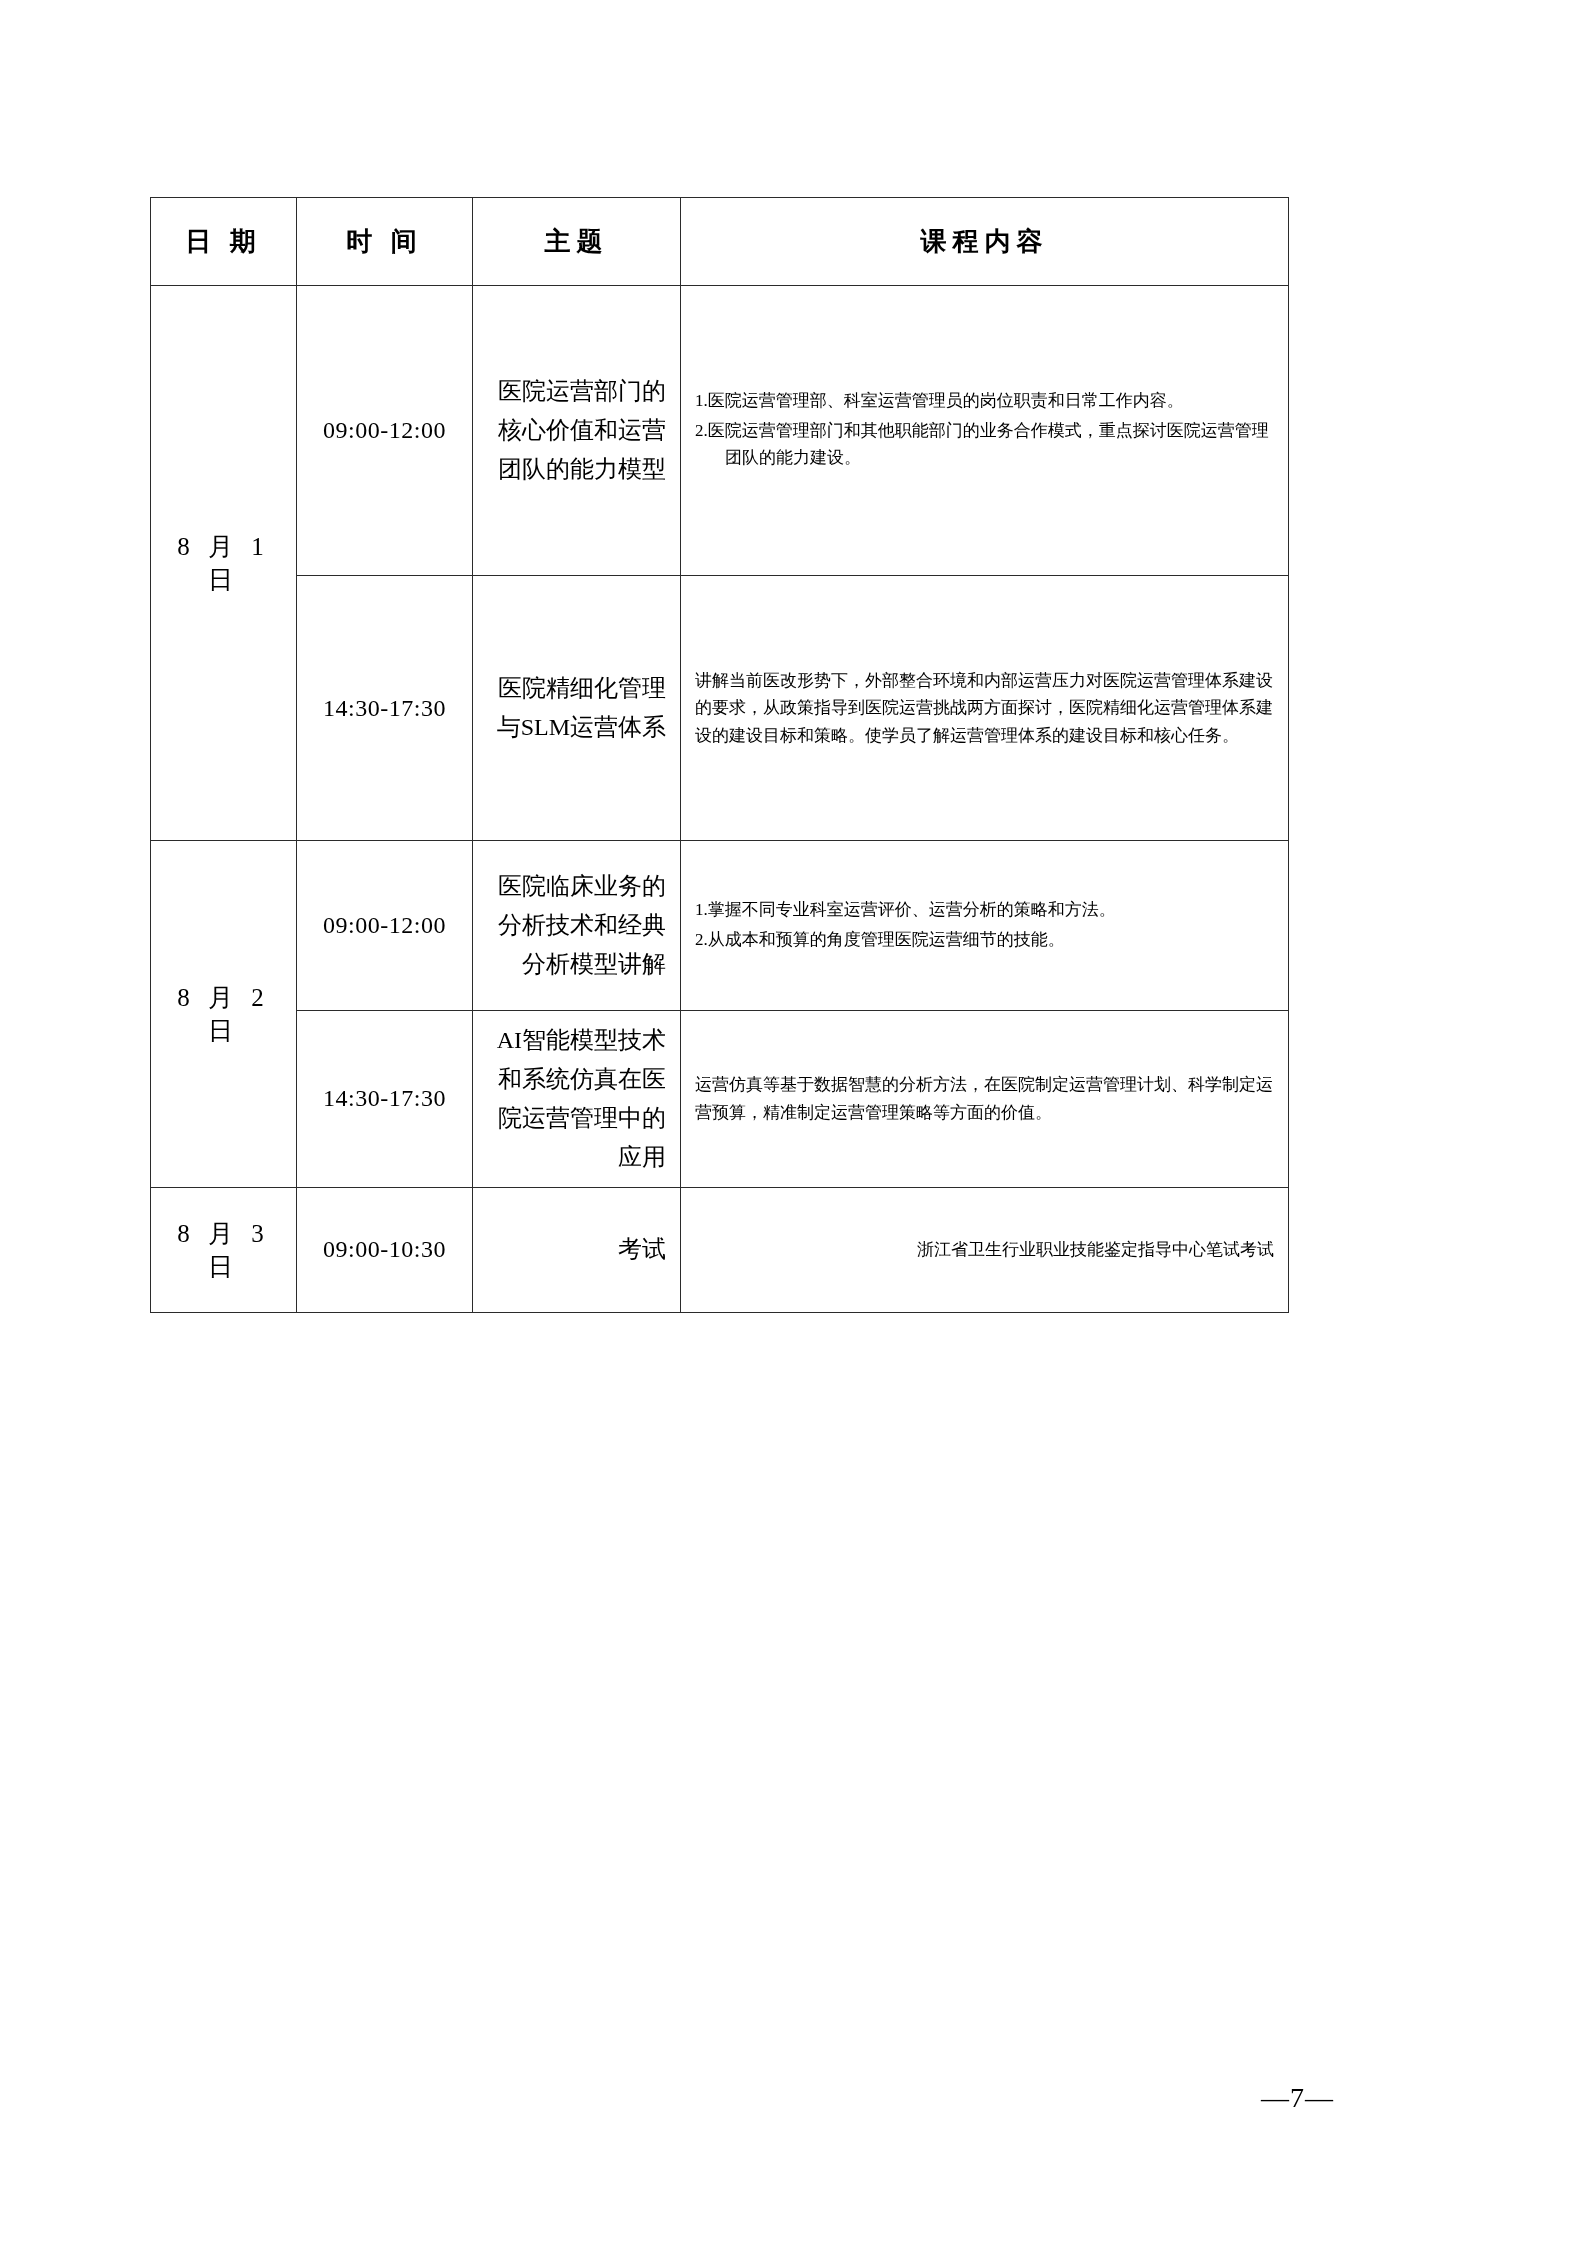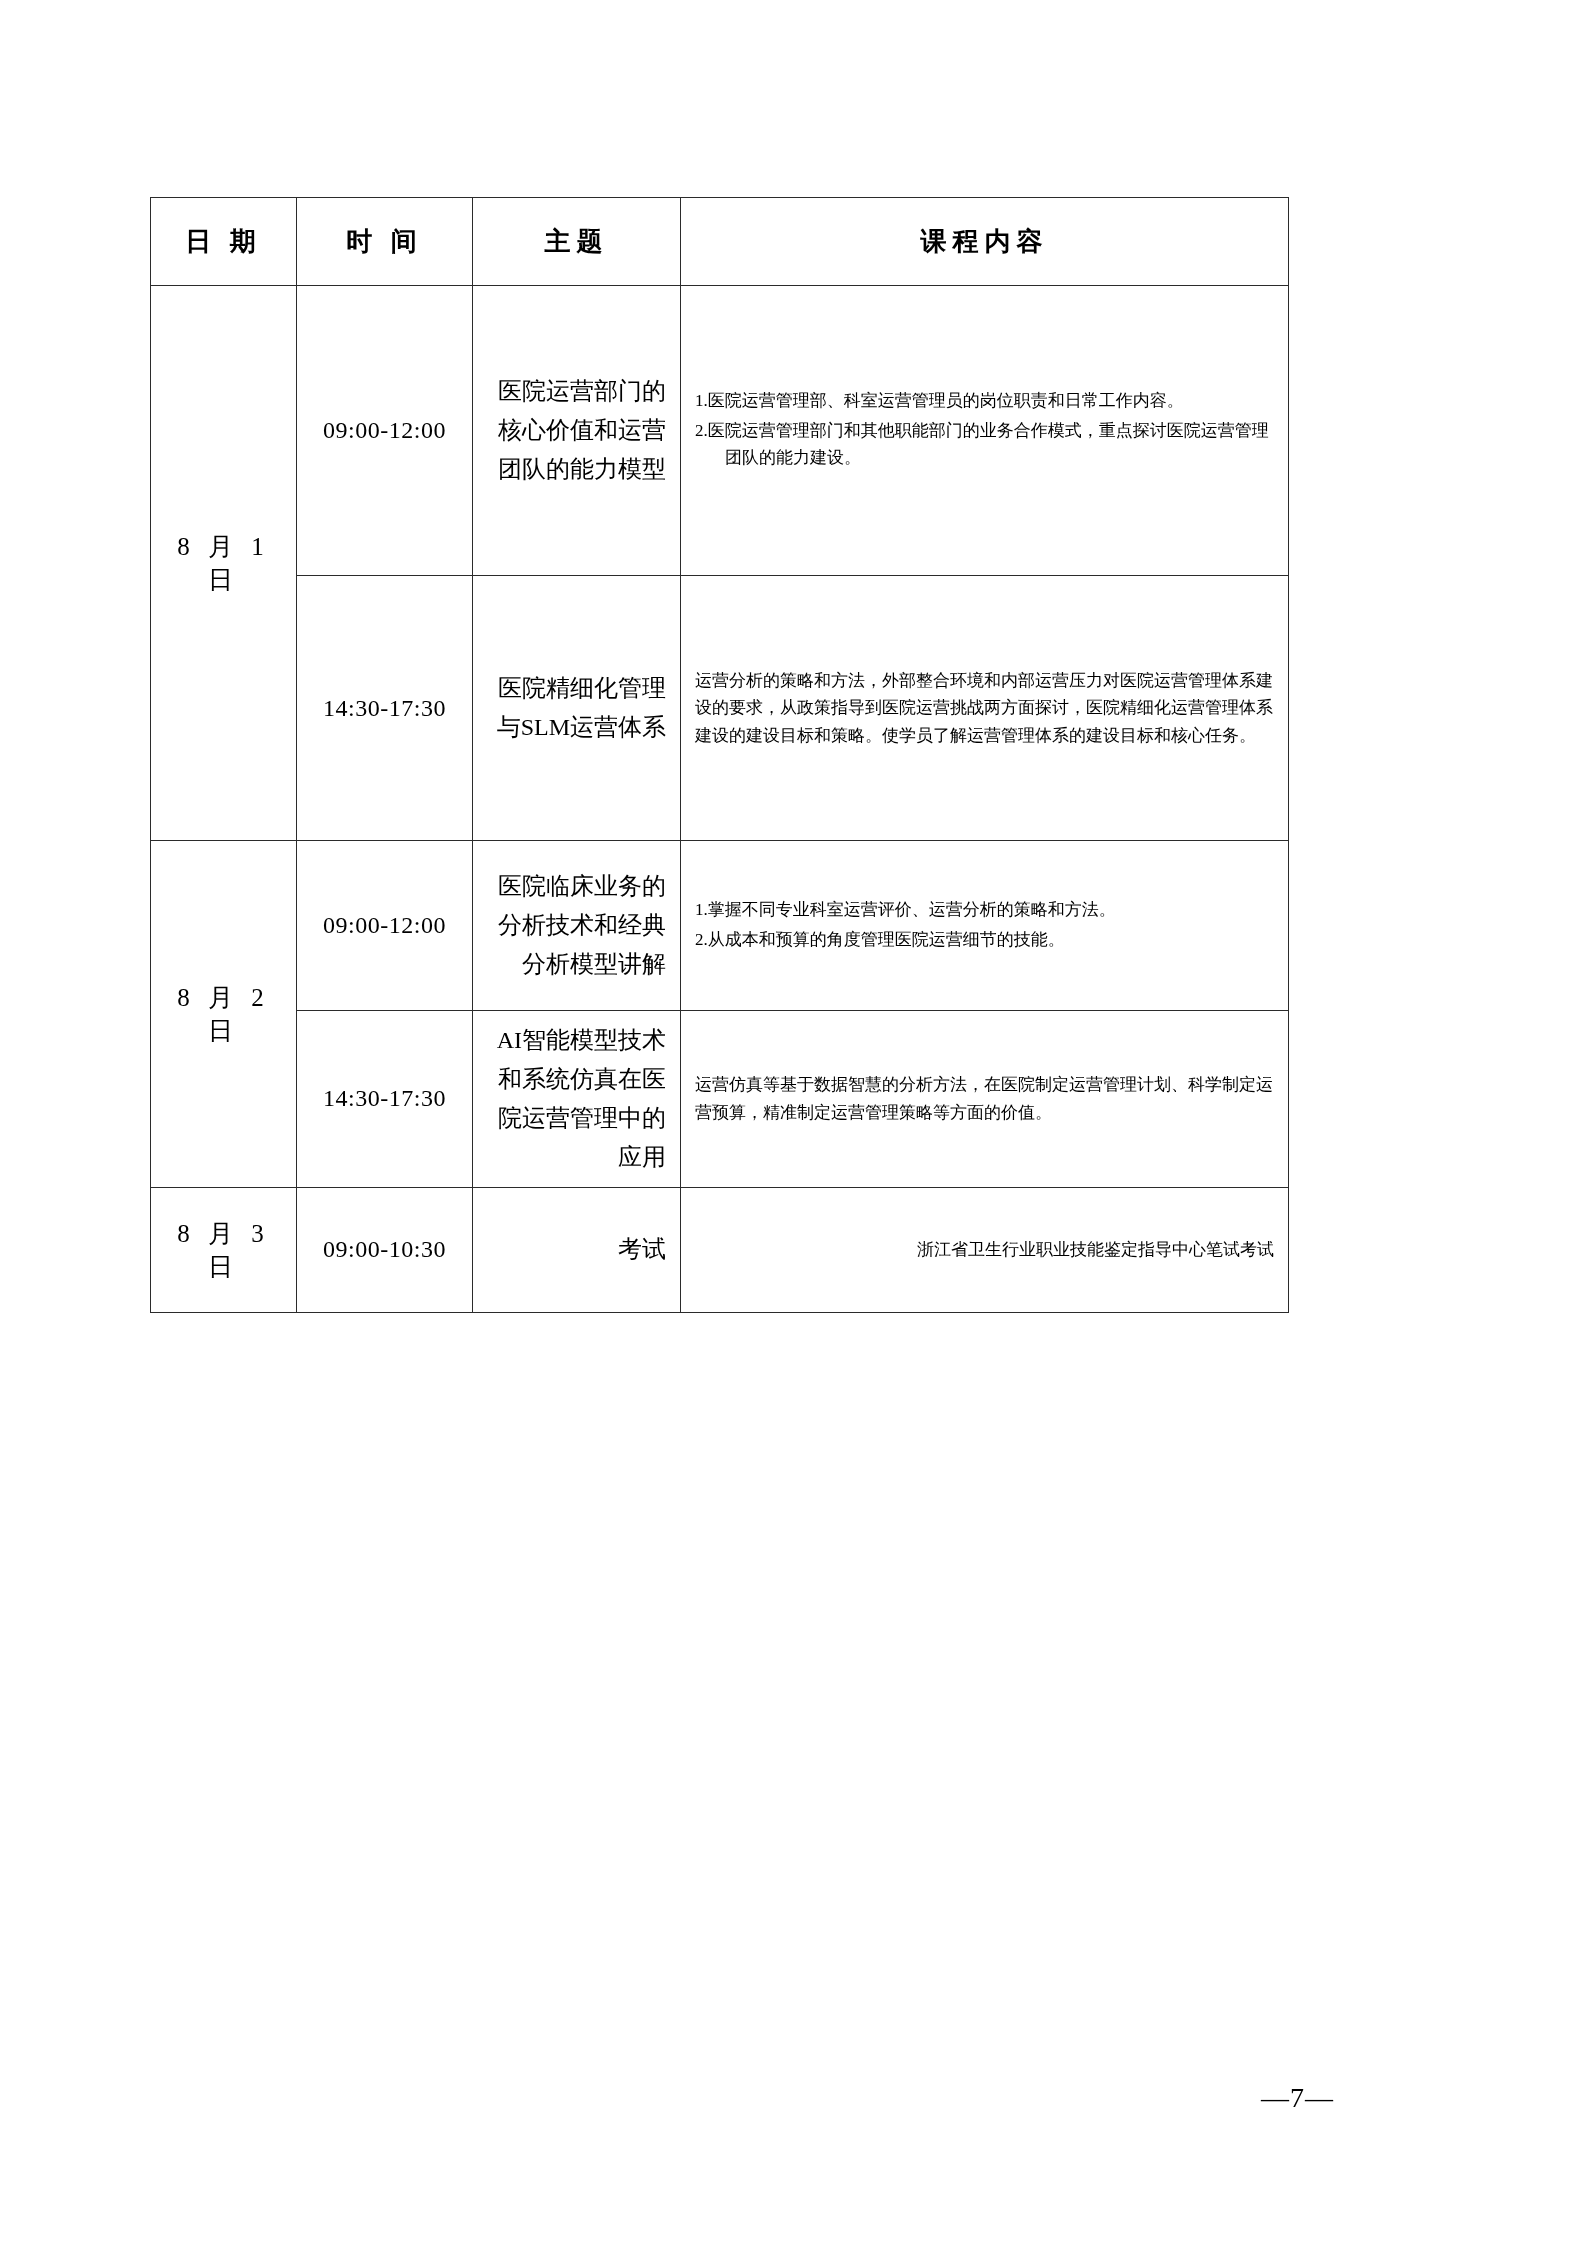--- a/index.html
+++ b/index.html
@@ -131,21 +131,21 @@
           <ul class="content-list">
             <li>1.医院运营管理部、科室运营管理员的岗位职责和日常工作内容。</li>
             <li>2.医院运营管理部门和其他职能部门的业务合作模式，重点探讨医院运营管理团队的能力建设。</li>
           </ul>
         </td>
       </tr>
       <tr class="r2">
         <td class="time-cell">14:30-17:30</td>
         <td class="topic-cell">医院精细化管理与SLM运营体系</td>
         <td class="content-cell">
-          <p class="content-para">运营分析的策略和方法，外部整合环境和内部运营压力对医院运营管理体系建设的要求，从政策指导到医院运营挑战两方面探讨，医院精细化运营管理体系建设的建设目标和策略。使学员了解运营管理体系的建设目标和核心任务。</p>
+          <p class="content-para">讲解当前医改形势下，外部整合环境和内部运营压力对医院运营管理体系建设的要求，从政策指导到医院运营挑战两方面探讨，医院精细化运营管理体系建设的建设目标和策略。使学员了解运营管理体系的建设目标和核心任务。</p>
         </td>
       </tr>
       <tr class="r3">
         <td class="date-cell" rowspan="2">8 月 2 日</td>
         <td class="time-cell">09:00-12:00</td>
         <td class="topic-cell">医院临床业务的分析技术和经典分析模型讲解</td>
         <td class="content-cell">
           <ul class="content-list">
             <li>1.掌握不同专业科室运营评价、运营分析的策略和方法。</li>
             <li>2.从成本和预算的角度管理医院运营细节的技能。</li>

